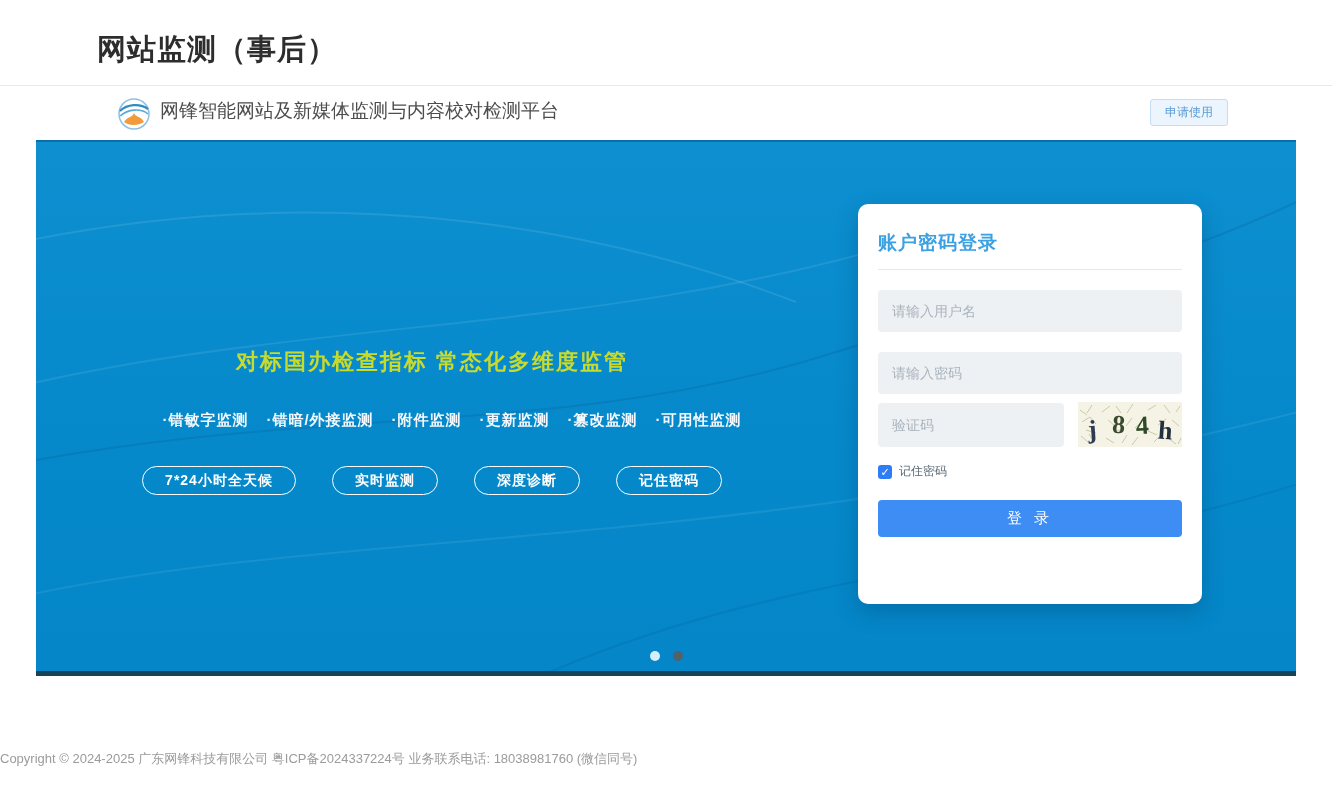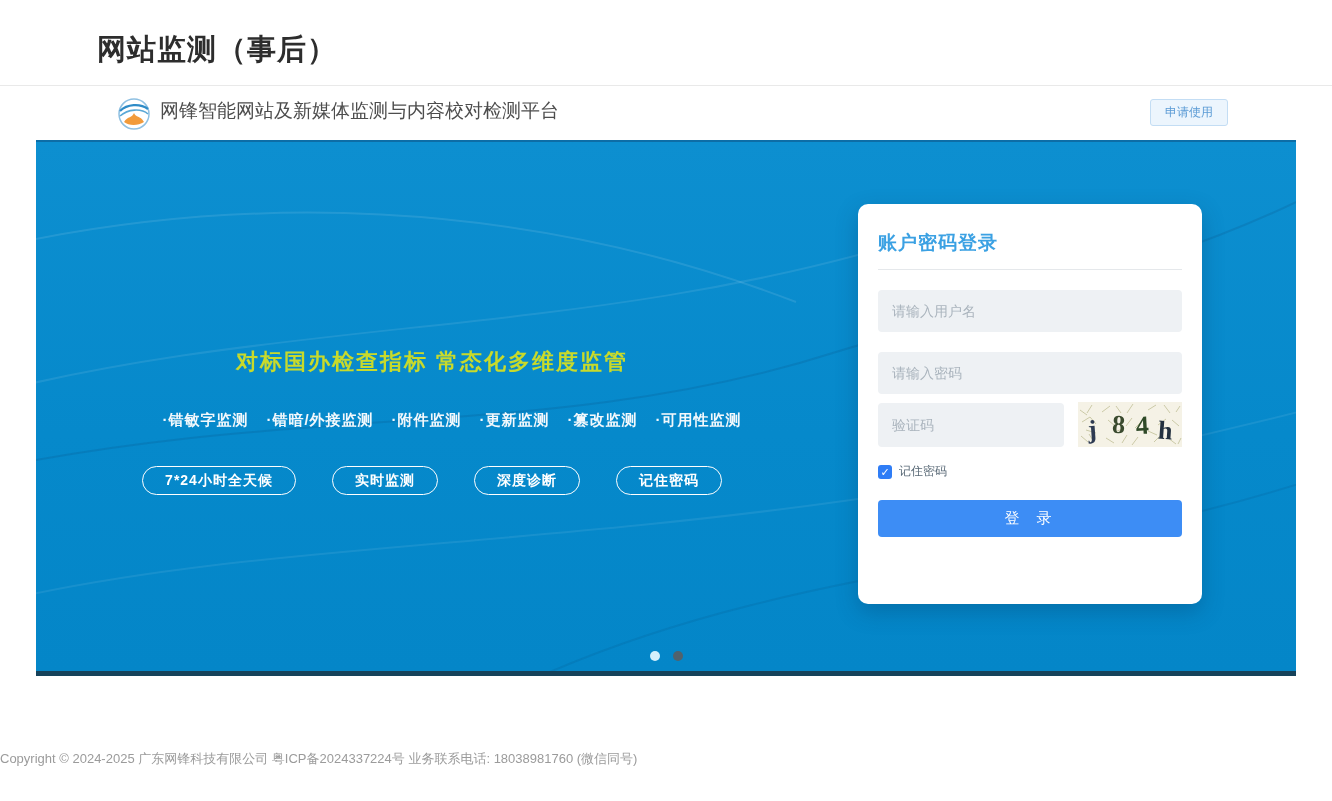--- a/index.html
+++ b/index.html
@@ -54,21 +54,21 @@
   #captcha-row { margin-top:8px; display:flex; align-items:center; justify-content:space-between; }
   #captcha-input { width:186px; height:44px; margin-top:0; }
   #captcha-img { width:104px; height:45px; background:#f6f4ea; position:relative; overflow:hidden; cursor:pointer; }
   #captcha-img svg { position:absolute; left:0; top:0; }
   #remember-row { margin-top:16px; display:flex; align-items:center; gap:7px; cursor:pointer; }
   #remember-checkbox { width:14px; height:14px; background:#2f7df6; border-radius:3px; color:#ffffff;
                        font-size:11px; line-height:14px; text-align:center; }
   #remember-label { font-size:12px; color:#5a6a77; }
   #login-btn { margin-top:20px; width:304px; height:37px; background:#3d8df5; border:none; border-radius:4px;
                color:#ffffff; font-size:15px; letter-spacing:4px; cursor:pointer;
-               font-family:Liberation Mono, monospace; }
+               font-family:Liberation Sans, sans-serif; }
 
   
   #footer { left:0; top:750px; width:1332px; text-align:left; font-size:13px; color:#9b9b9b; }
 </style>
 </head>
 <body>
 
 <div id="page-title" class="abs">网站监测（事后）</div>
 <div id="top-divider" class="abs"></div>
 

